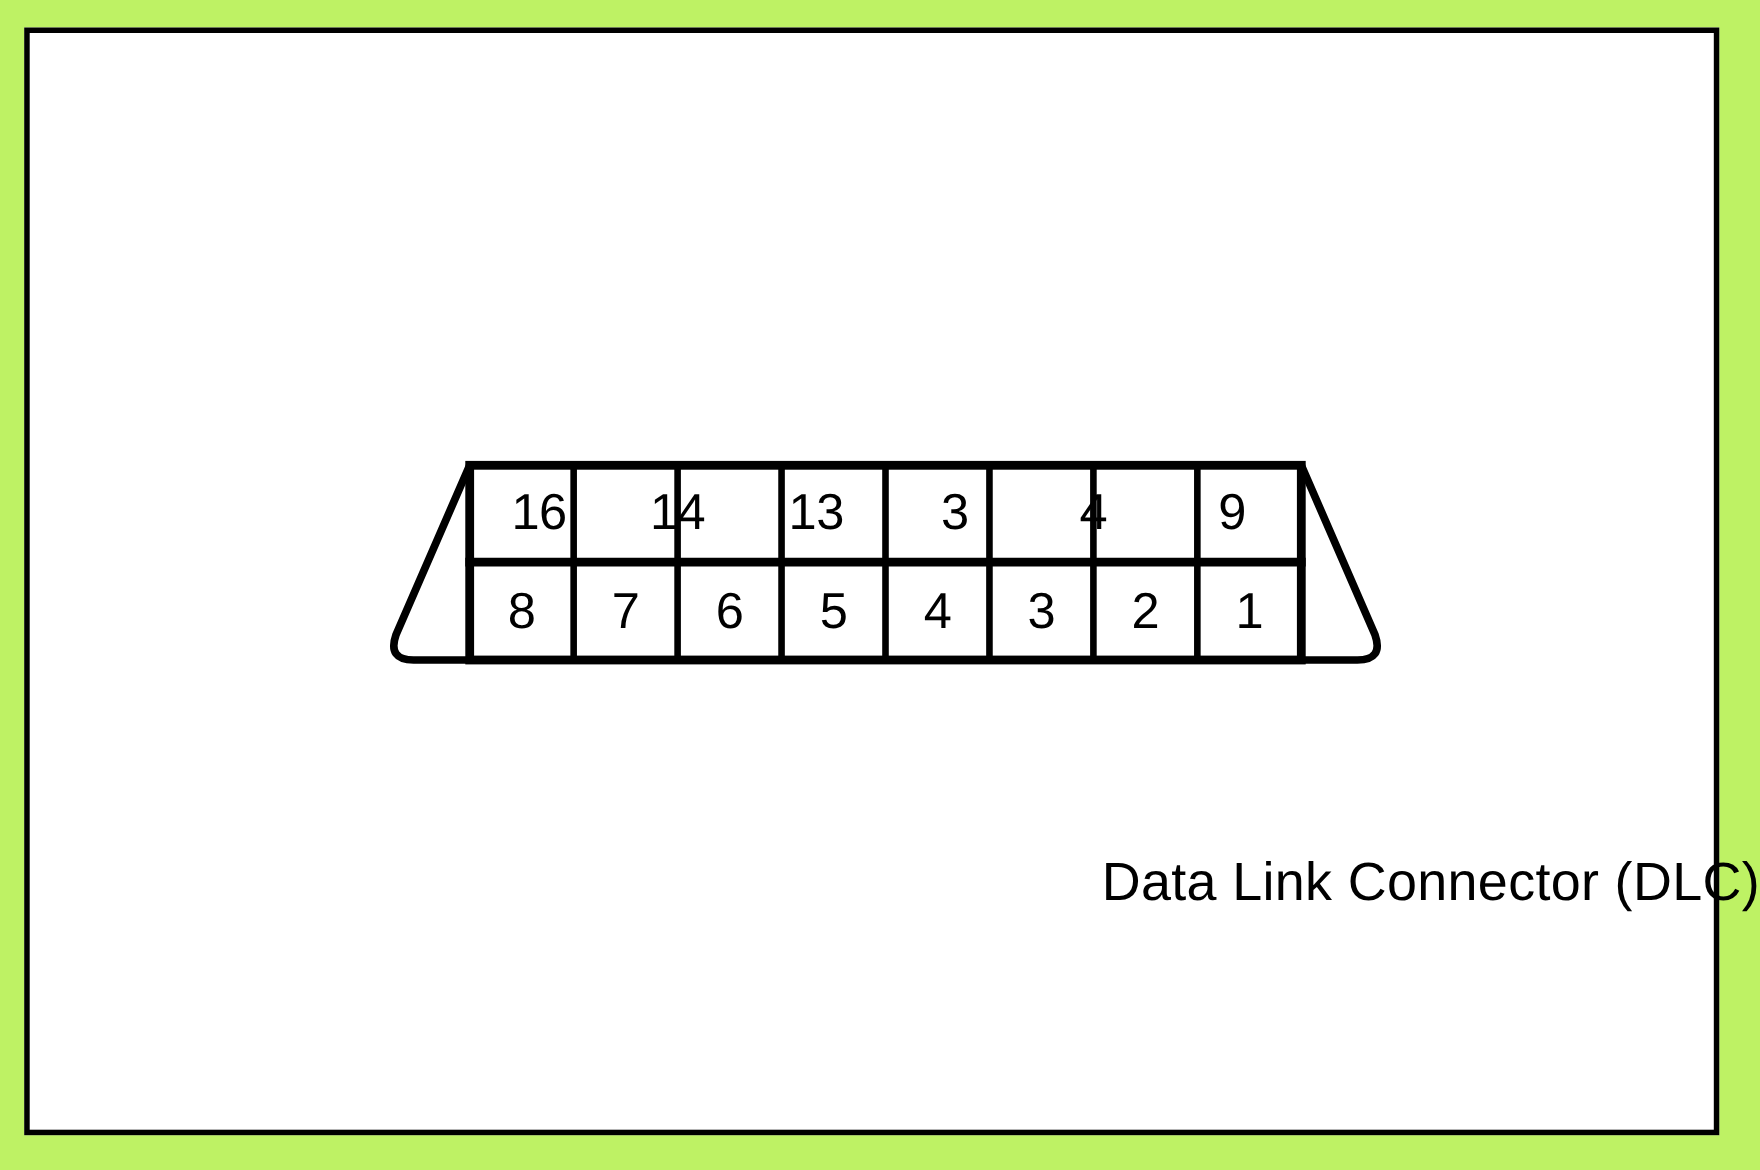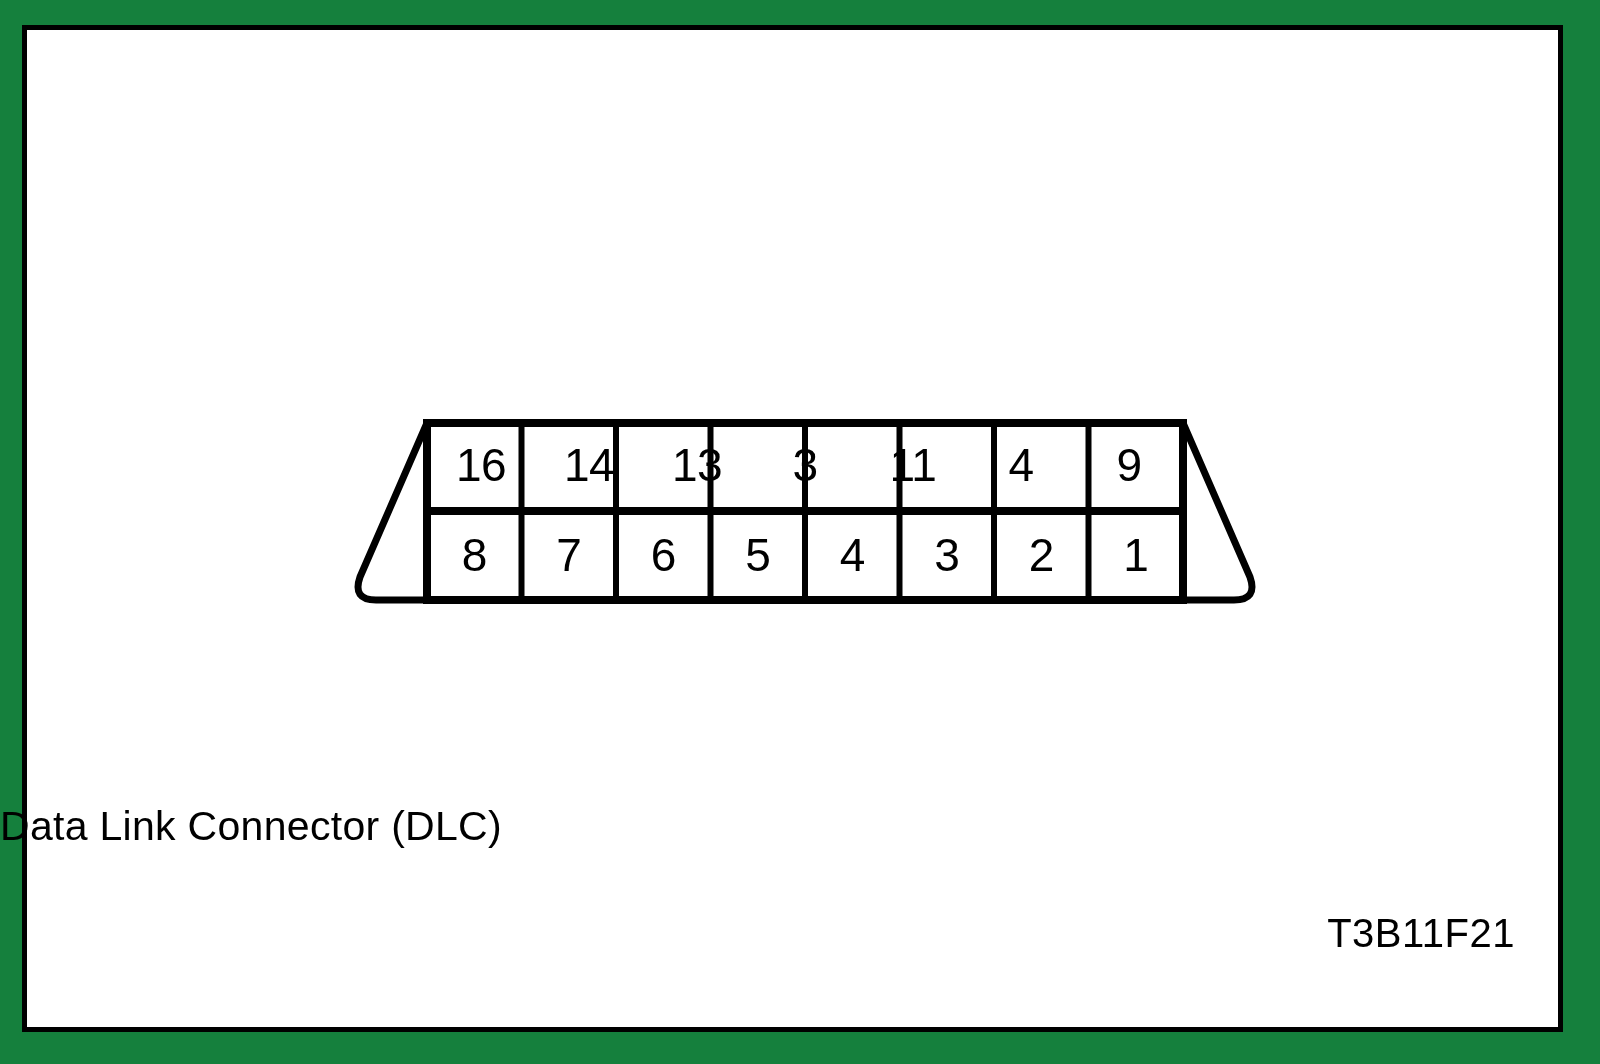--- a/index.html
+++ b/index.html
@@ -13,21 +13,21 @@
     height: 1064px;
     font-family: "Liberation Sans", sans-serif;
     color: #000000;
     overflow: hidden;
   }
 
   #figure-root {
     position: relative;
     width: 1600px;
     height: 1064px;
-    background: #15803d;
+    background: #bef264;
   }
 
   
   .figure-frame {
     position: absolute;
     left: 22px;
     top: 25px;
     width: 1541px;
     height: 1007px;
     border: 5px solid #000000;
@@ -79,27 +79,26 @@
     color: #000000;
     user-select: none;
   }
 
   
   .figure-caption {
     position: absolute;
     left: 0;
     top: 778px;
     width: 1600px;
-    text-align: left;
+    text-align: right;
     font-family: "Liberation Sans", sans-serif;
-    font-size: 41px;
+    font-size: 49px;
     line-height: 1;
     color: #000000;
     letter-spacing: 0.3px;
-    margin-top: 28px;
   }
 
   
   .figure-code {
     position: absolute;
     right: 85px;
     top: 913px;
     font-family: "Liberation Sans", sans-serif;
     font-size: 40px;
     line-height: 1;
@@ -141,35 +140,33 @@
         <line x1="758.5" y1="18" x2="758.5" y2="195"></line>
       </g>
     </svg>
 
     <div class="pin-grid">
       <div class="pin-row">
         <div class="pin-cell">16</div>
         <div class="pin-cell">14</div>
         <div class="pin-cell">13</div>
         <div class="pin-cell">3</div>
-        <div class="pin-cell">11</div>
         <div class="pin-cell">4</div>
         <div class="pin-cell">9</div>
       </div>
       <div class="pin-row">
         <div class="pin-cell">8</div>
         <div class="pin-cell">7</div>
         <div class="pin-cell">6</div>
         <div class="pin-cell">5</div>
         <div class="pin-cell">4</div>
         <div class="pin-cell">3</div>
         <div class="pin-cell">2</div>
         <div class="pin-cell">1</div>
       </div>
     </div>
 
   </div>
 
   <div class="figure-caption">Data Link Connector (DLC)</div>
 
-  <div class="figure-code">T3B11F21</div>
 
 </div>
 
 </body></html>

